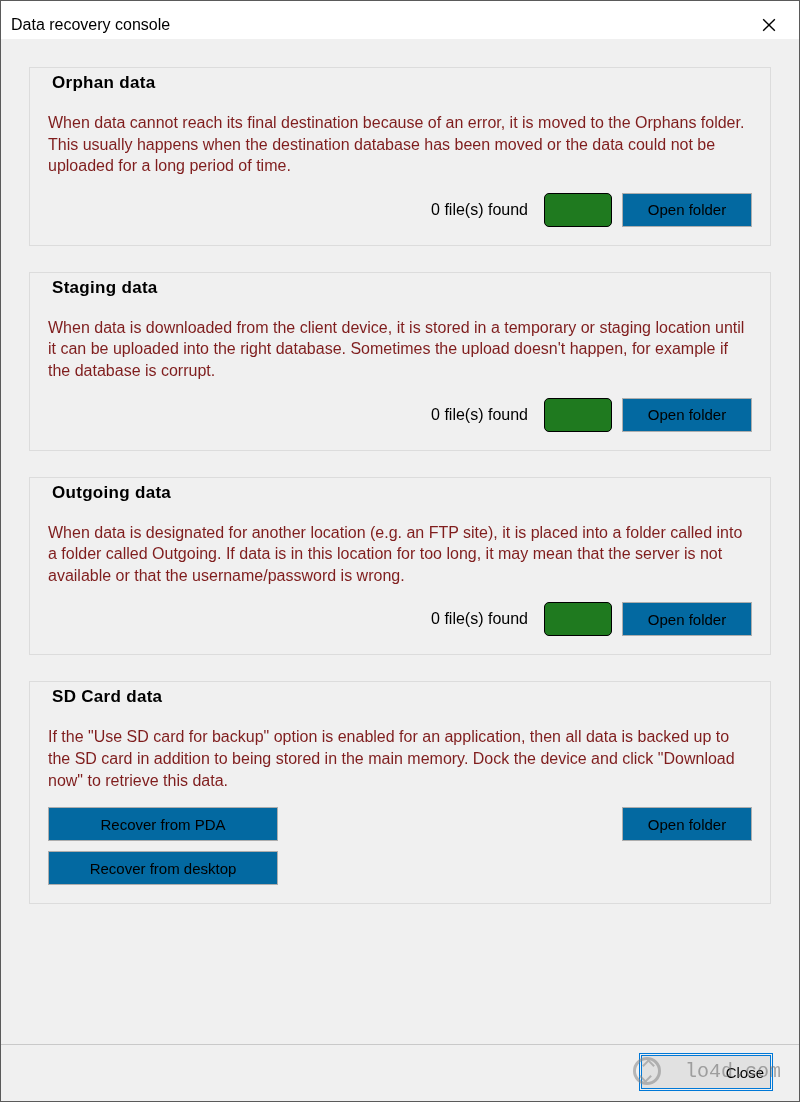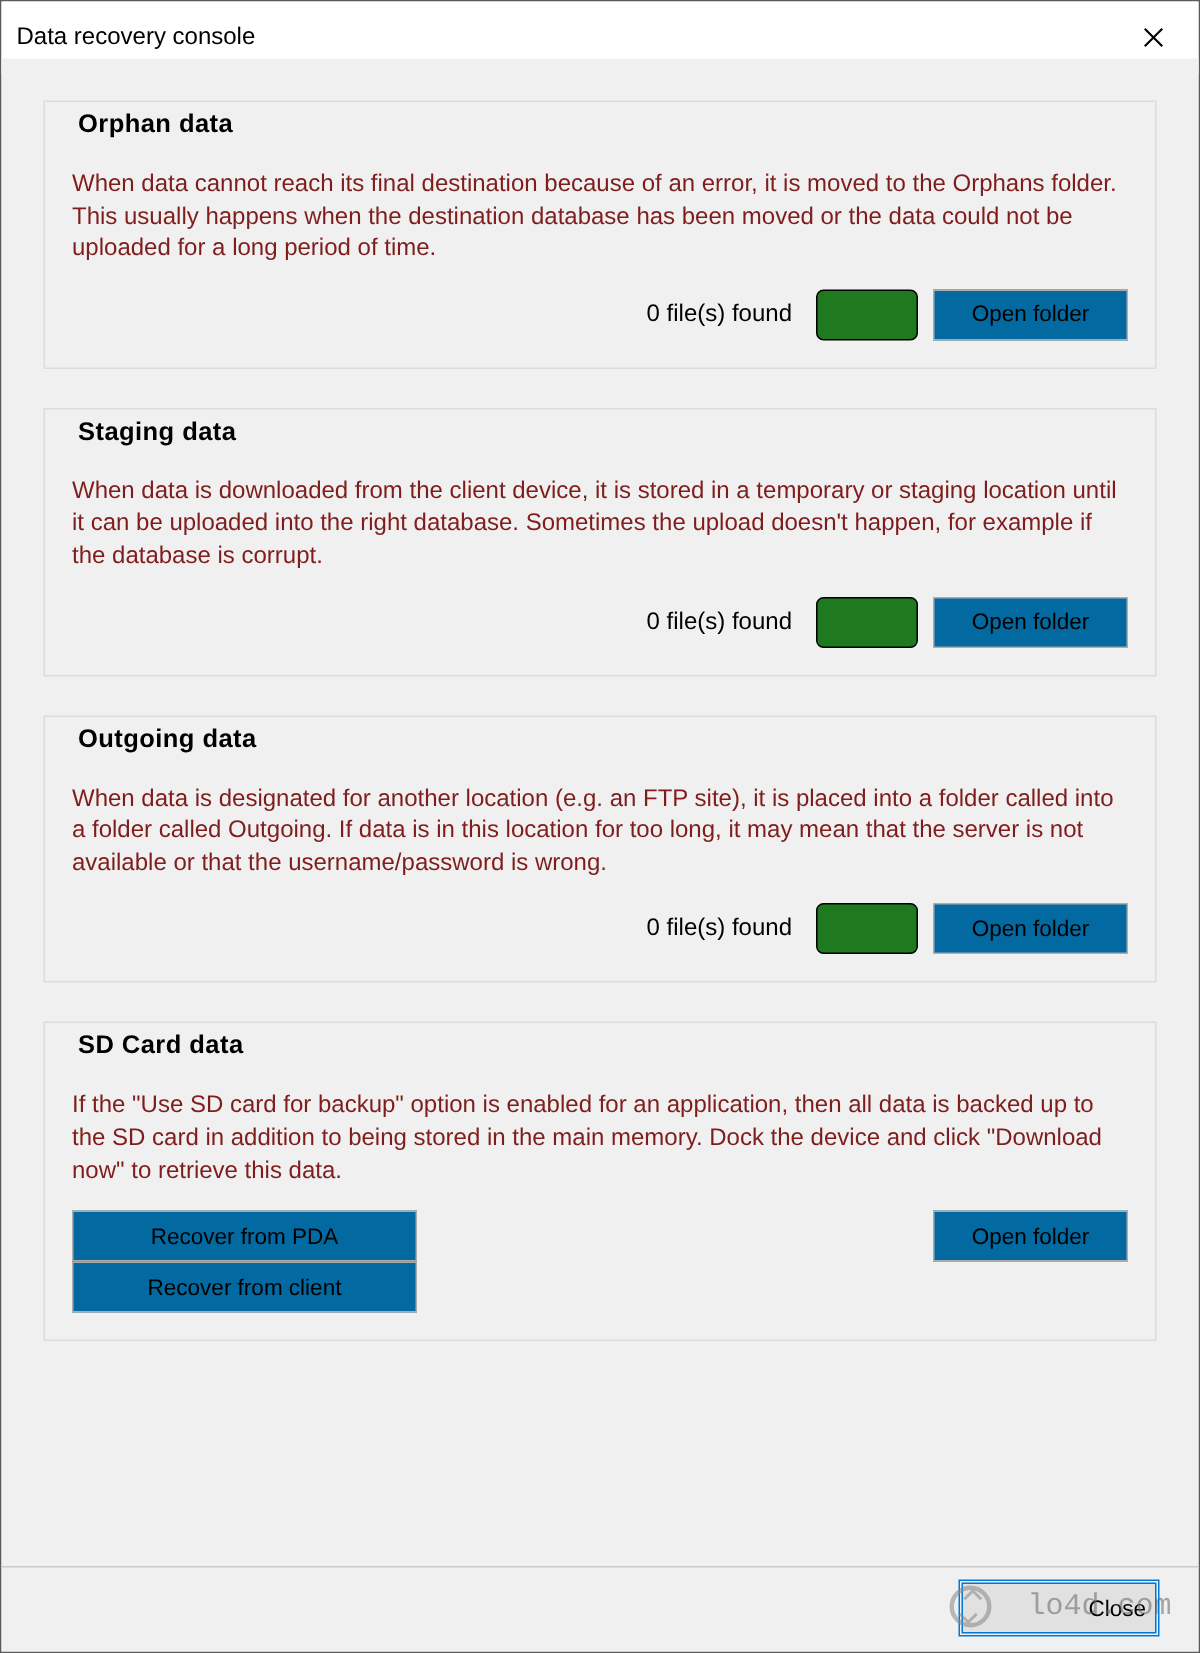--- a/index.html
+++ b/index.html
@@ -110,20 +110,21 @@
   }
   .sd-row {
     display: flex;
     justify-content: space-between;
     align-items: flex-start;
     gap: 10px;
   }
   .sd-left {
     display: flex;
     flex-direction: column;
+    gap: 10px;
   }
   .btn-wide { min-width: 230px; }
   .footer {
     position: absolute;
     left: 0; right: 0; bottom: 12px;
     padding: 10px 28px 0 28px;
     border-top: 1px solid #c9c9c9;
     display: flex;
     justify-content: flex-end;
   }
@@ -218,21 +219,21 @@
         <button class="btn">Open folder</button>
       </div>
     </div>
 
     <div class="group">
       <span class="group-title">SD Card data</span>
       <div class="group-desc">If the "Use SD card for backup" option is enabled for an application, then all data is backed up to the SD card in addition to being stored in the main memory. Dock the device and click "Download now" to retrieve this data.</div>
       <div class="sd-row">
         <div class="sd-left">
           <button class="btn btn-wide">Recover from PDA</button>
-          <button class="btn btn-wide">Recover from client</button>
+          <button class="btn btn-wide">Recover from desktop</button>
         </div>
         <button class="btn">Open folder</button>
       </div>
     </div>
 
     <div class="footer">
       <button class="close-btn">Close</button>
     </div>
 
   </div>

